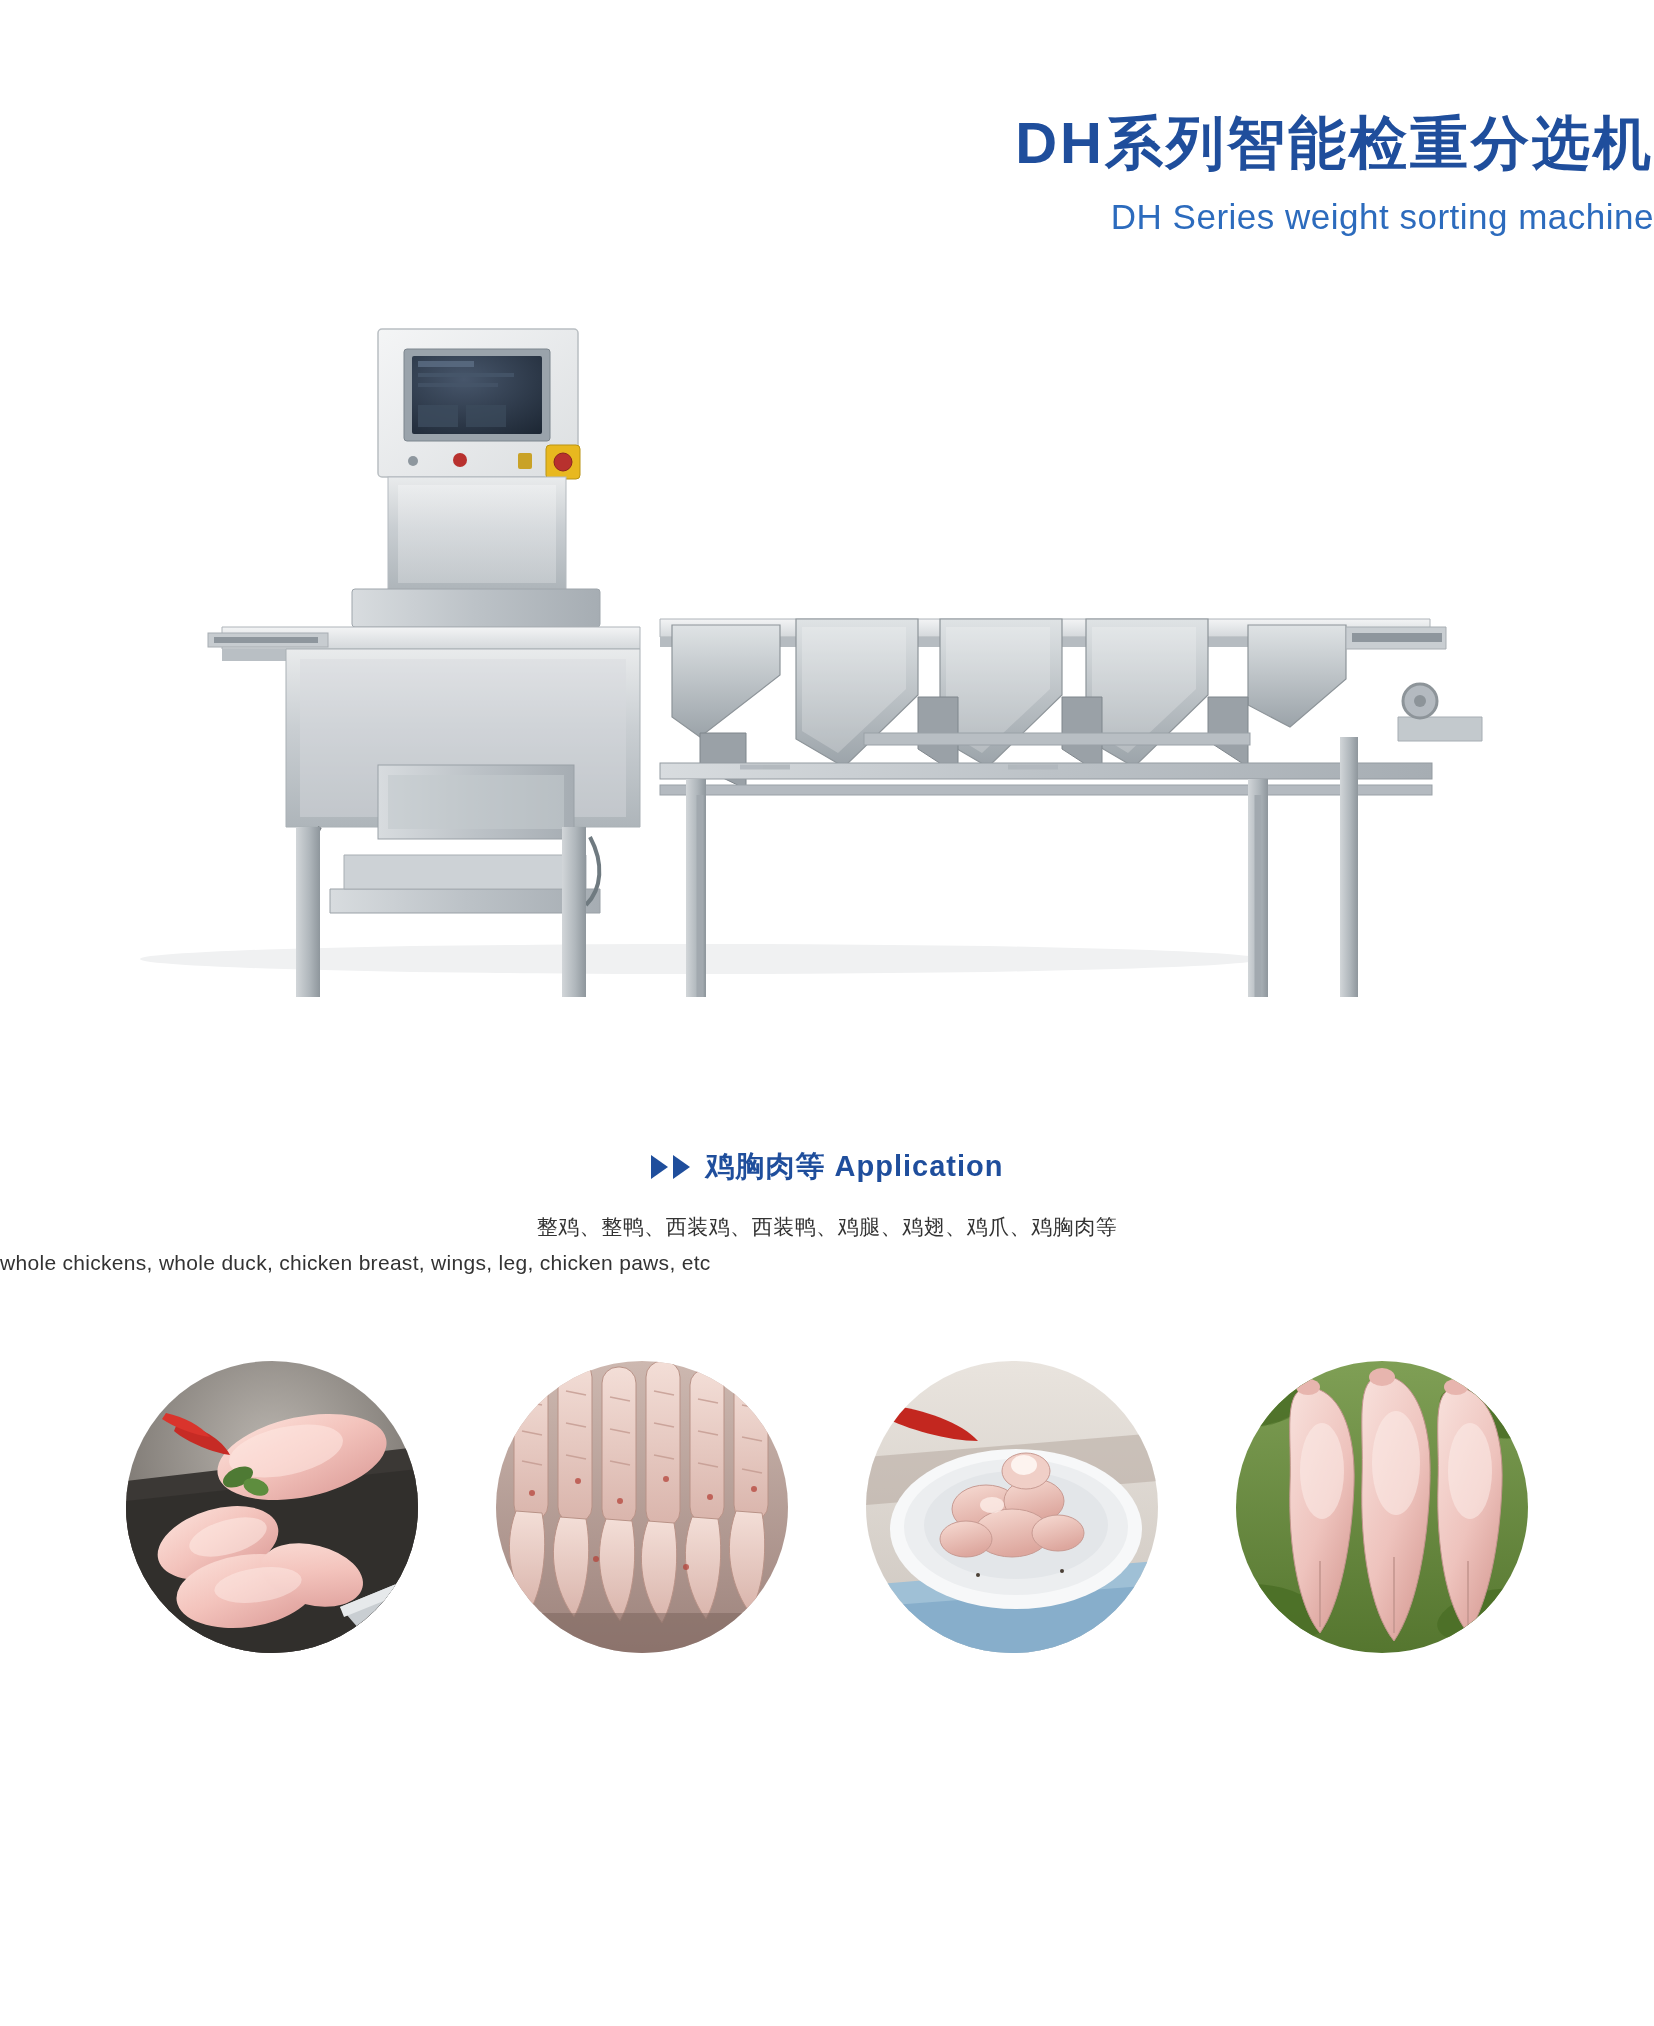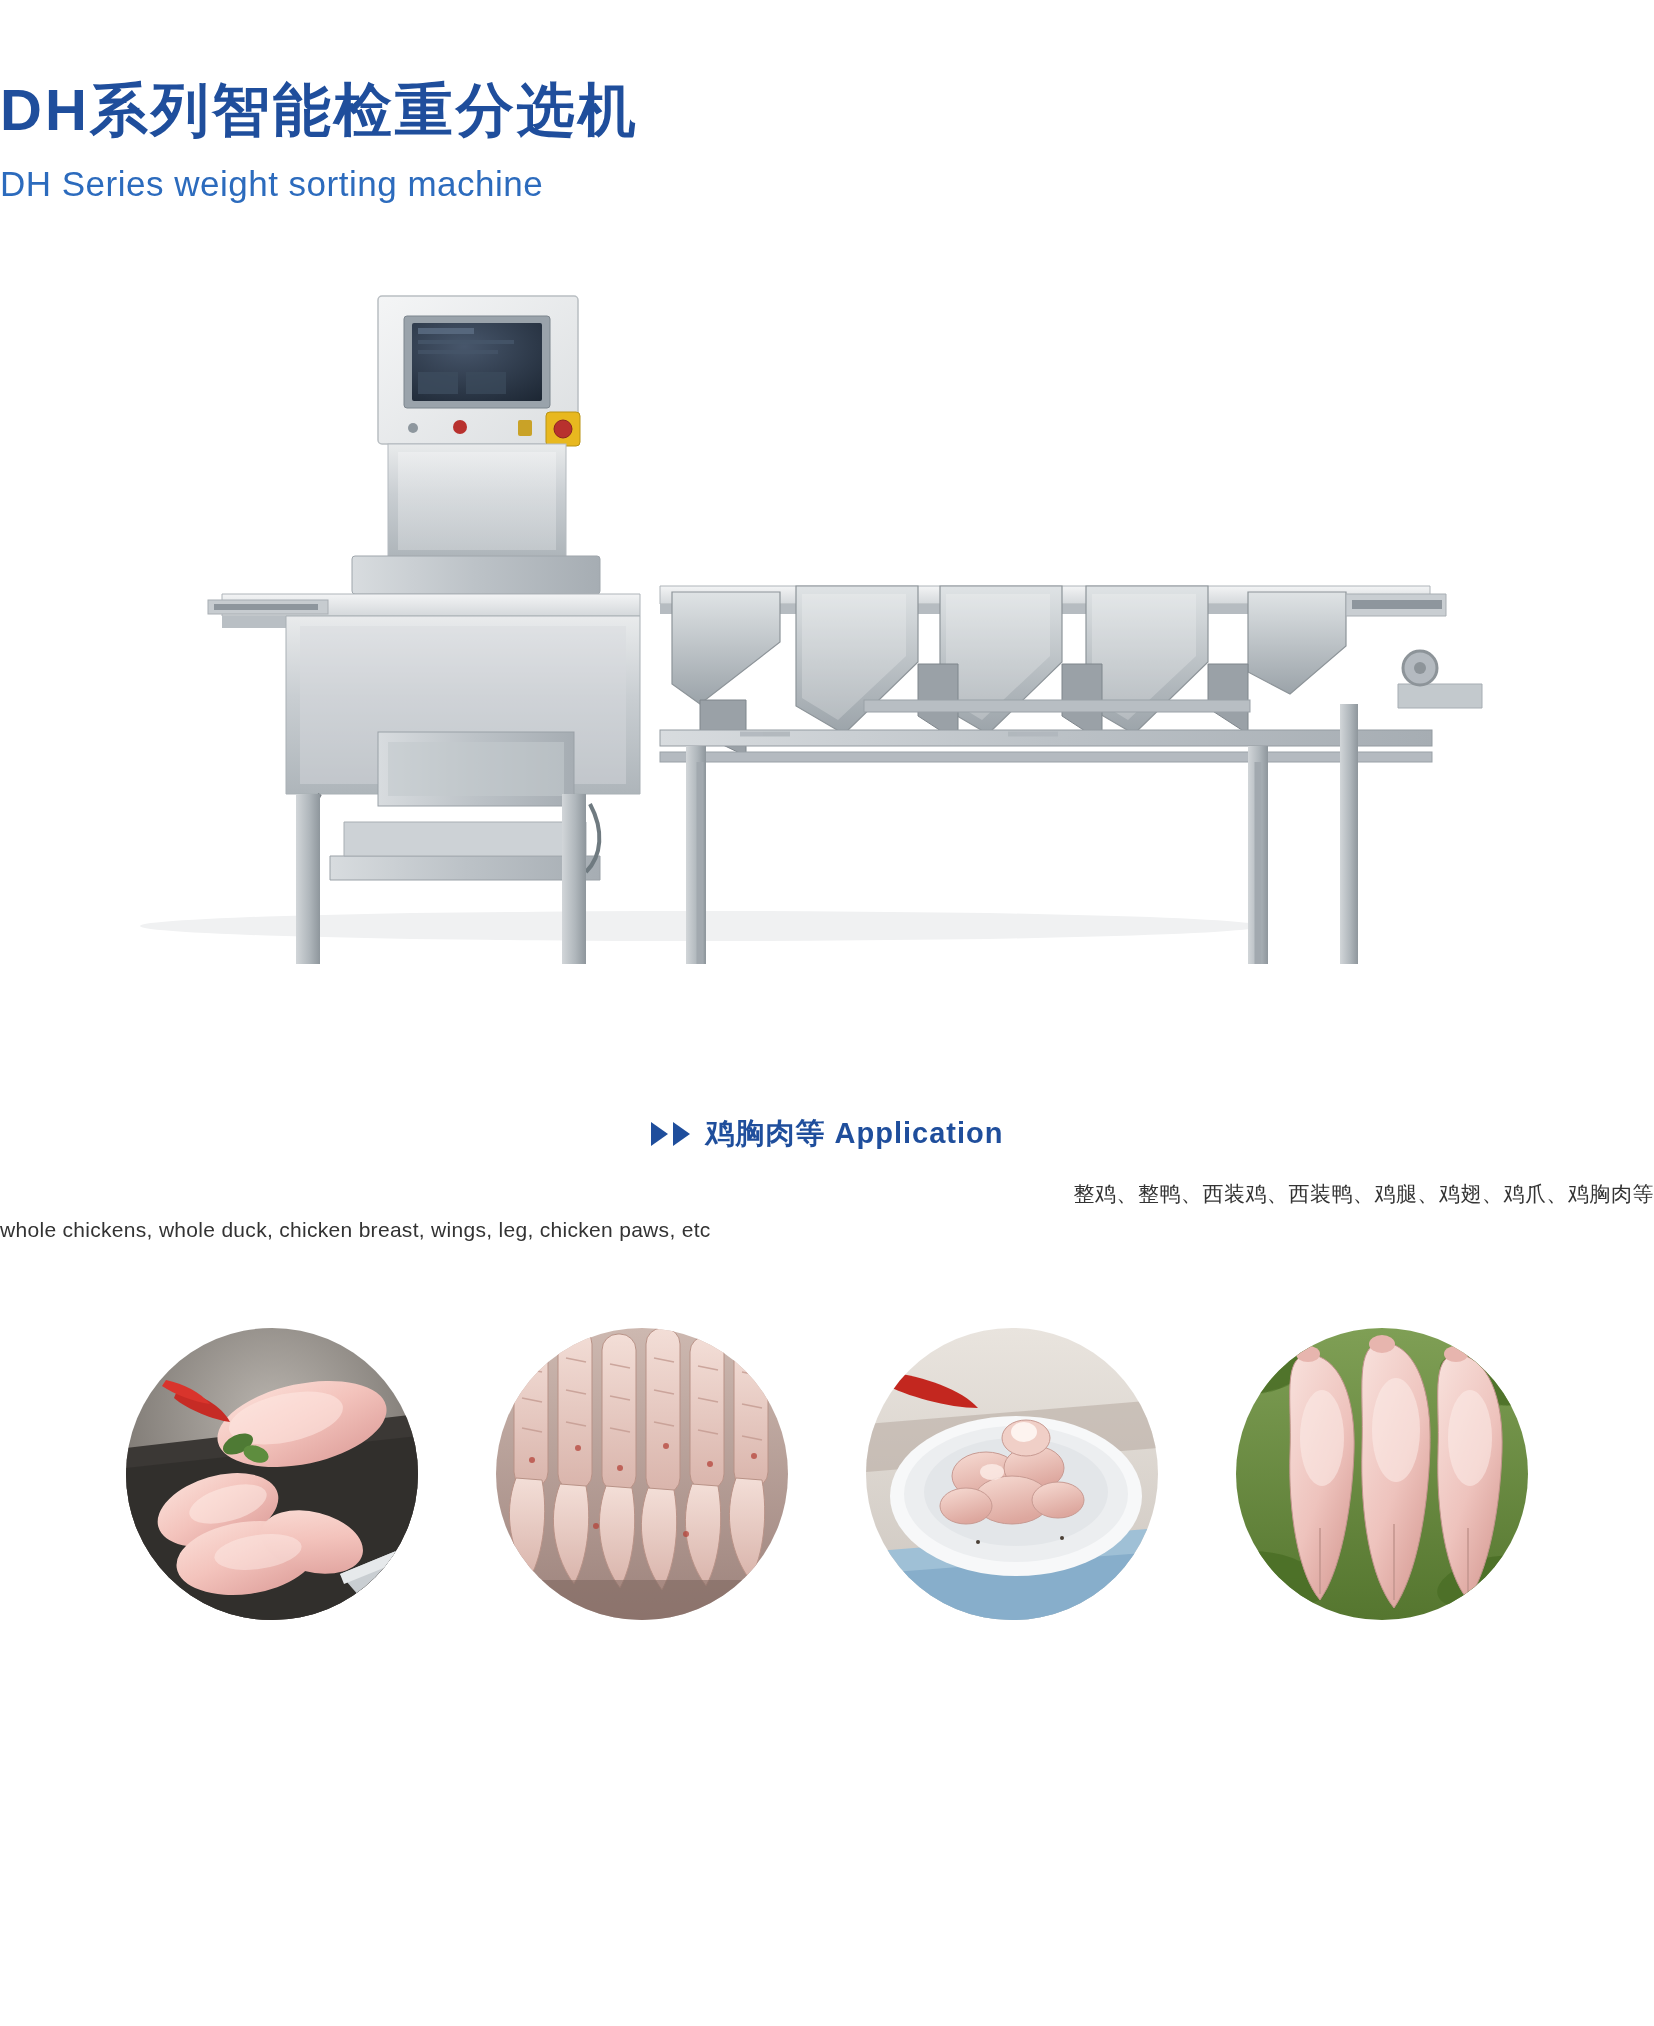--- a/index.html
+++ b/index.html
@@ -7,21 +7,21 @@
   body {
     width: 1654px;
     height: 2026px;
     background: #ffffff;
     font-family: "Liberation Sans", sans-serif;
     overflow: hidden;
     position: relative;
   }
 
   
-  .header { text-align: left; padding-top: 78px; }
+  .header { text-align: right; padding-top: 78px; margin-top: 33px; }
   .title-cn {
     font-size: 58px;
     font-weight: bold;
     color: #1f4e9c;
     letter-spacing: 3px;
     line-height: 1.1;
   }
   .title-en {
     font-size: 35px;
     color: #2c6bbd;
@@ -65,21 +65,21 @@
     border-top: 12px solid transparent;
     border-bottom: 12px solid transparent;
   }
   .app-heading-text {
     font-size: 29px;
     color: #1f4e9c;
     font-weight: bold;
     letter-spacing: 1px;
   }
   .app-line1 {
-    text-align: right;
+    text-align: center;
     font-size: 21px;
     color: #333333;
     margin-top: 26px;
     letter-spacing: 0.5px;
   }
   .app-line2 {
     font-size: 21px;
     color: #333333;
     margin-top: 10px;
     letter-spacing: 0.3px;

